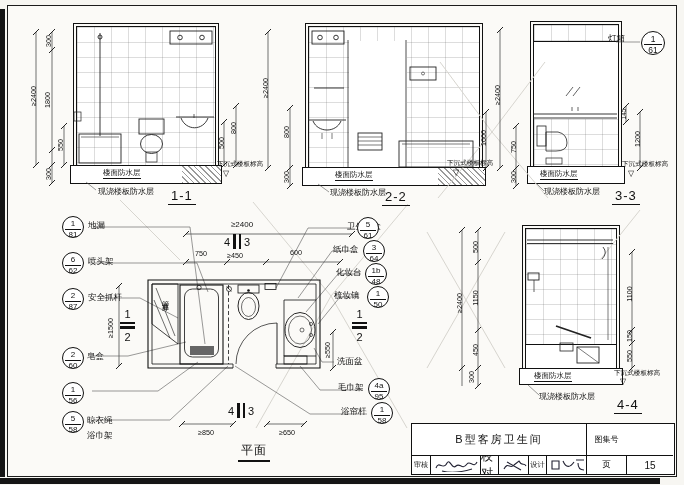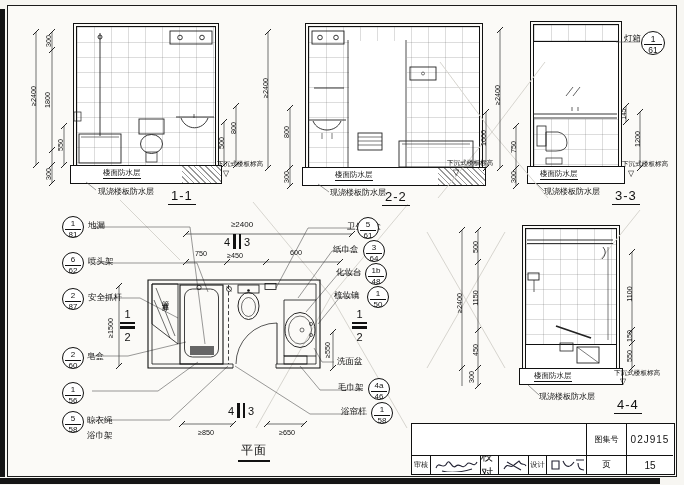--- a/index.html
+++ b/index.html
@@ -286,21 +286,21 @@
 <span class="abs z3" style="left:330px;top:187px;font-size:8px;">现浇楼板防水层</span>
 <span class="abs z3" style="left:544px;top:186px;font-size:8px;">现浇楼板防水层</span>
 <span class="abs z3" style="left:539px;top:391px;font-size:8px;">现浇楼板防水层</span>
 
 <span class="sec-title z3" style="left:168px;top:188px;">1-1</span>
 <span class="sec-title z3" style="left:382px;top:189px;">2-2</span>
 <span class="sec-title z3" style="left:612px;top:188px;">3-3</span>
 <span class="sec-title z3" style="left:614px;top:397px;">4-4</span>
 <span class="sec-title z3" style="left:238px;top:442px;font-size:12px;border-bottom-width:2px;">平面</span>
 
-<span class="abs z3" style="left:624px;top:33px;font-size:8.5px;">灯箱</span>
+<span class="abs z3" style="left:608px;top:33px;font-size:8.5px;">灯箱</span>
 <div class="co big" style="left:641px;top:31px;">
   <span class="n">1</span>
   <span class="d">61</span>
 </div>
 
 <div class="secmark" style="left:224px;top:234px;">
   <span>4</span>
     <div class="vb"></div>
     <div class="vb"></div>
     <span>3</span>
@@ -374,31 +374,31 @@
     <span class="d">48</span>
   </div>
 <span class="abs lab z3" style="left:334px;top:290px;">梳妆镜</span>
 <div class="co" style="left:367px;top:286px;">
     <span class="n">1</span>
     <span class="d">50</span>
   </div>
 <span class="abs lab z3" style="left:338px;top:382px;">毛巾架</span>
 <div class="co" style="left:368px;top:378px;">
     <span class="n">4a</span>
-    <span class="d">46</span>
+    <span class="d">95</span>
   </div>
 <span class="abs lab z3" style="left:341px;top:406px;">浴帘杆</span>
 <div class="co" style="left:371px;top:402px;">
     <span class="n">1</span>
     <span class="d">58</span>
   </div>
 
 <div class="tb">
+  <div class="cell nb" style="left:0;top:0;width:174px;height:31px;font-size:11px;letter-spacing:2px;">B型客房卫生间</div>
   <div class="cell" style="left:174px;top:0;width:40px;height:31px;font-size:8px;">图集号</div>
-  <div class="cell" style="left:214px;top:0;width:47px;height:31px;font-size:10px;letter-spacing:1px;">02J915</div>
   <div class="cell nb r2" style="left:0;top:31px;width:18px;height:19px;font-size:7.2px;">审核</div>
   <div class="cell r2" style="left:18px;top:31px;width:50px;height:19px;">
     <svg width="44" height="14" viewBox="0 0 44 14">
         <g stroke="#223" stroke-width="1.1" fill="none">
           <path d="M2,10 C5,2 9,13 13,5 C16,0 18,12 22,8 C26,4 28,13 33,6 C36,2 40,11 43,4"></path>
           <path d="M8,13 C16,15 28,14 38,11"></path>
         </g>
       </svg>
   </div>
   <div class="cell r2" style="left:68px;top:31px;width:18px;height:19px;font-size:12px;">校对</div>

